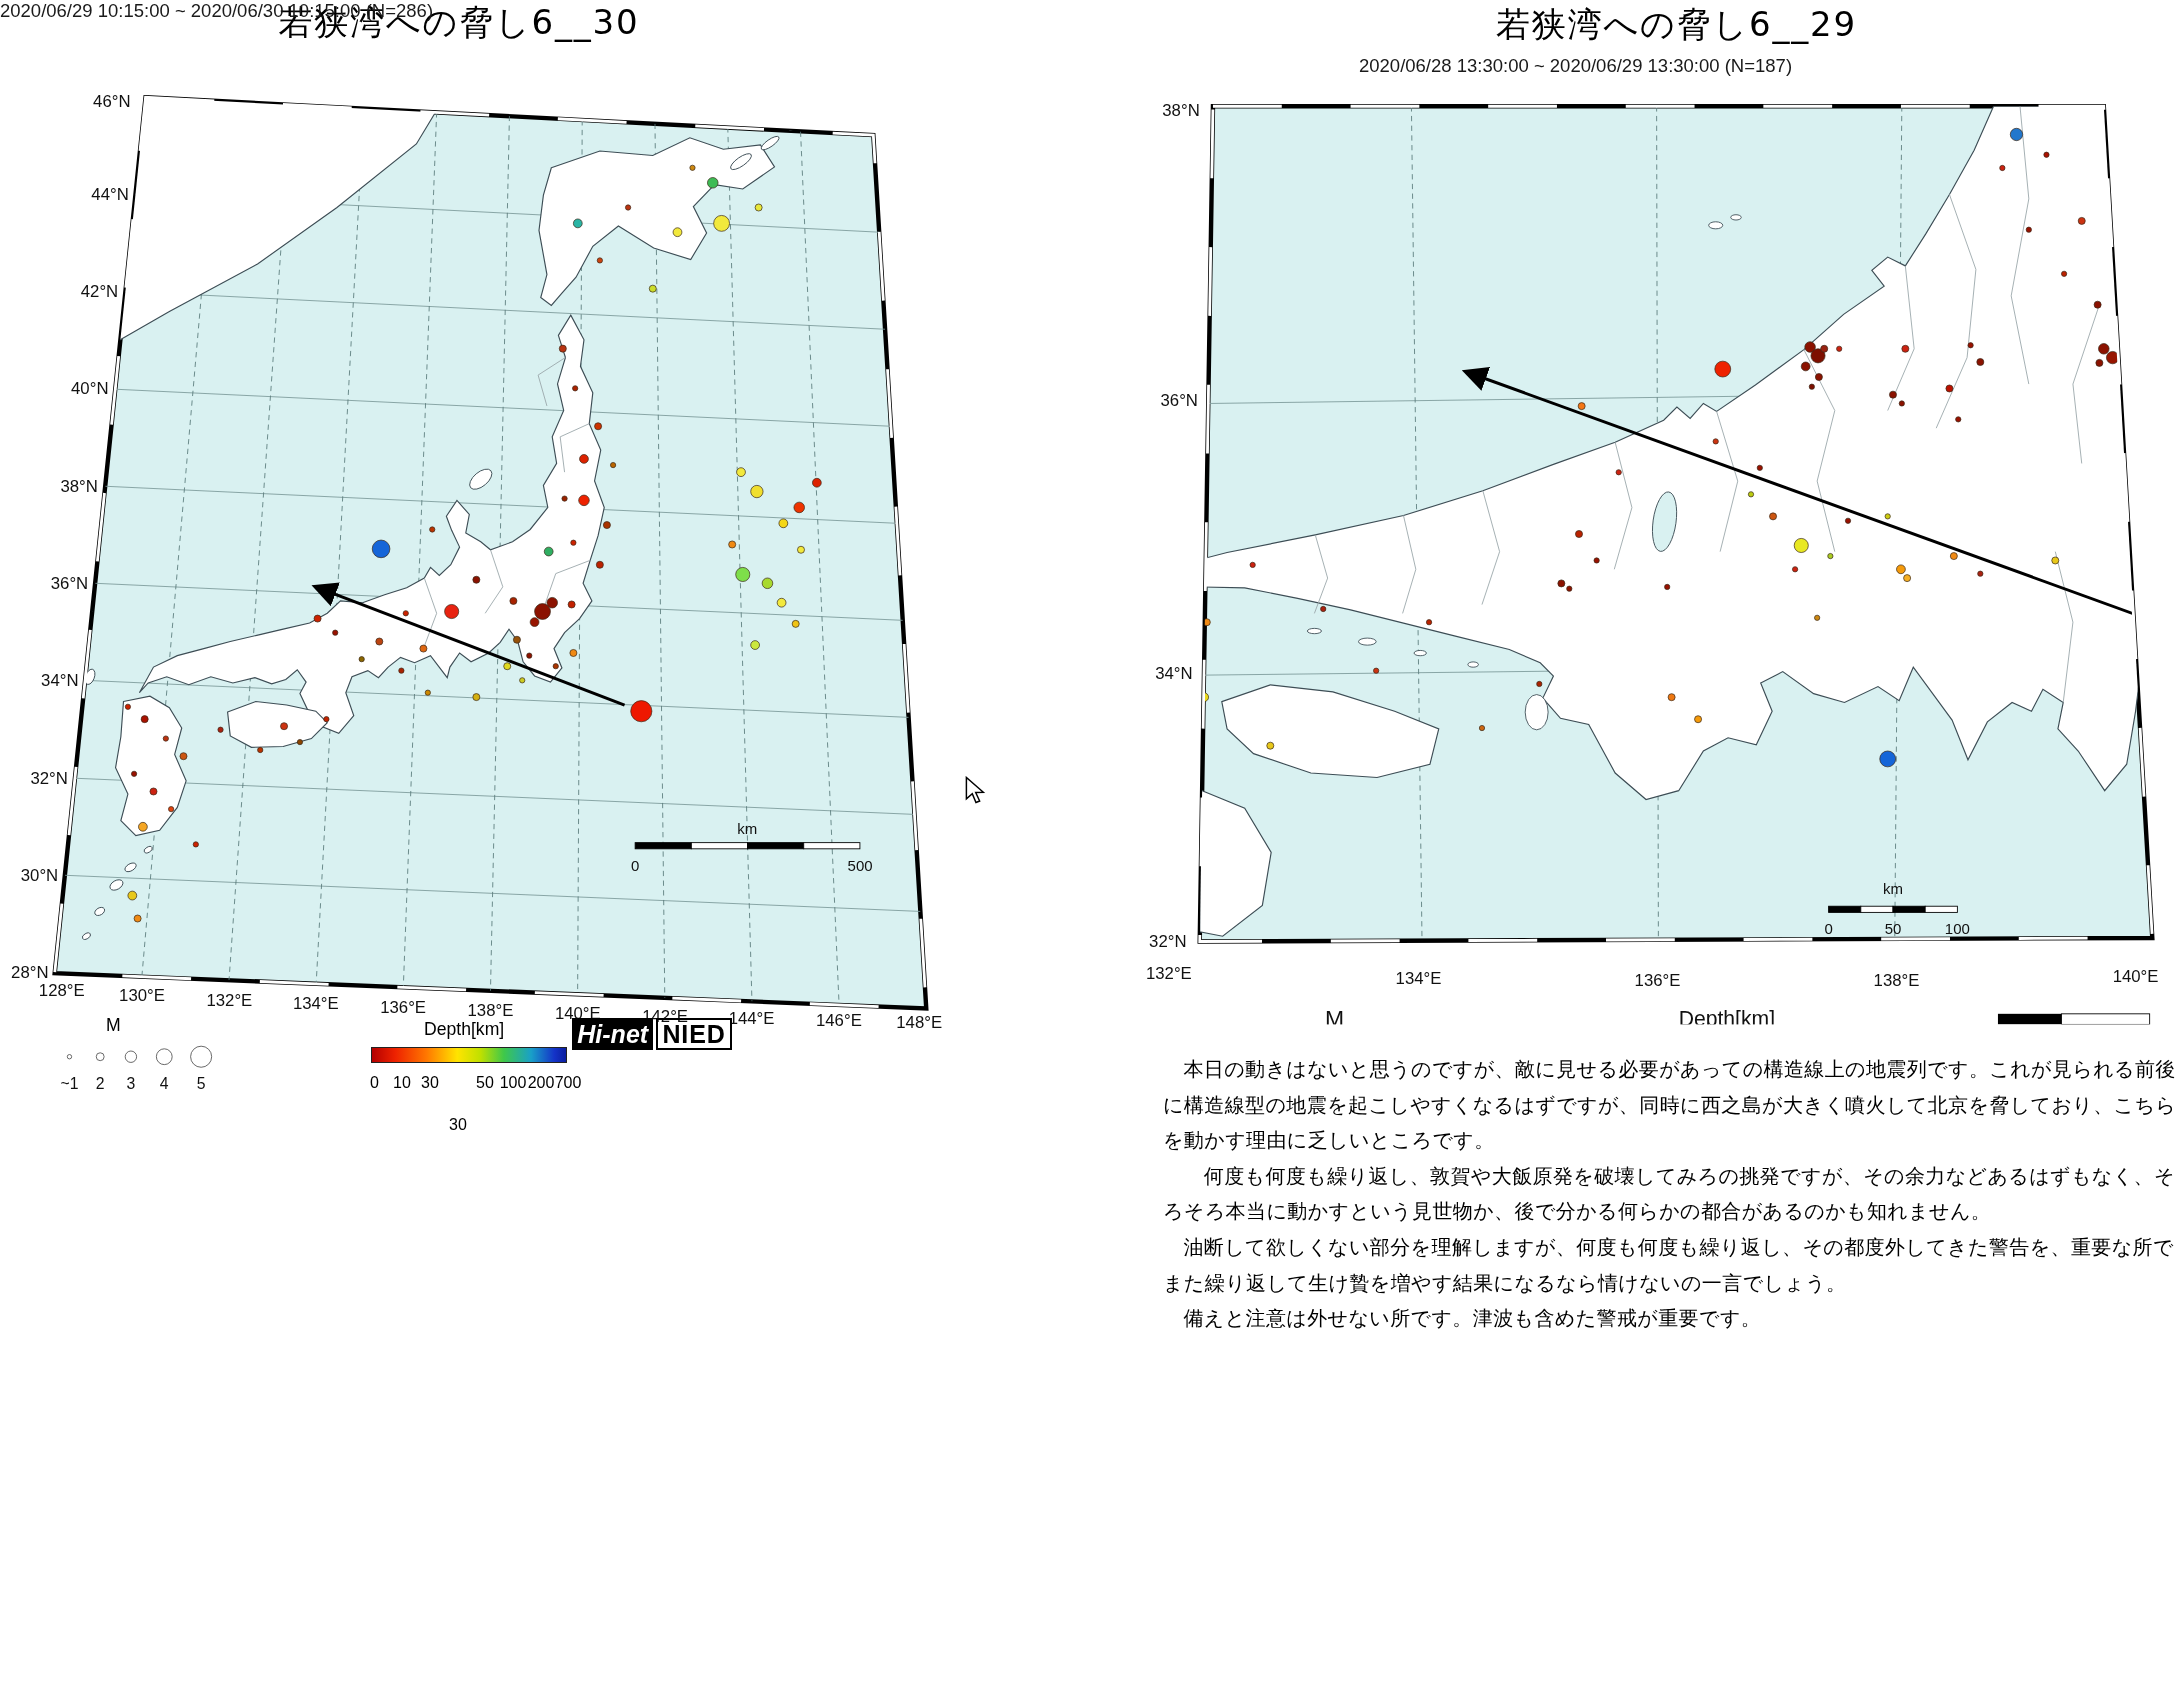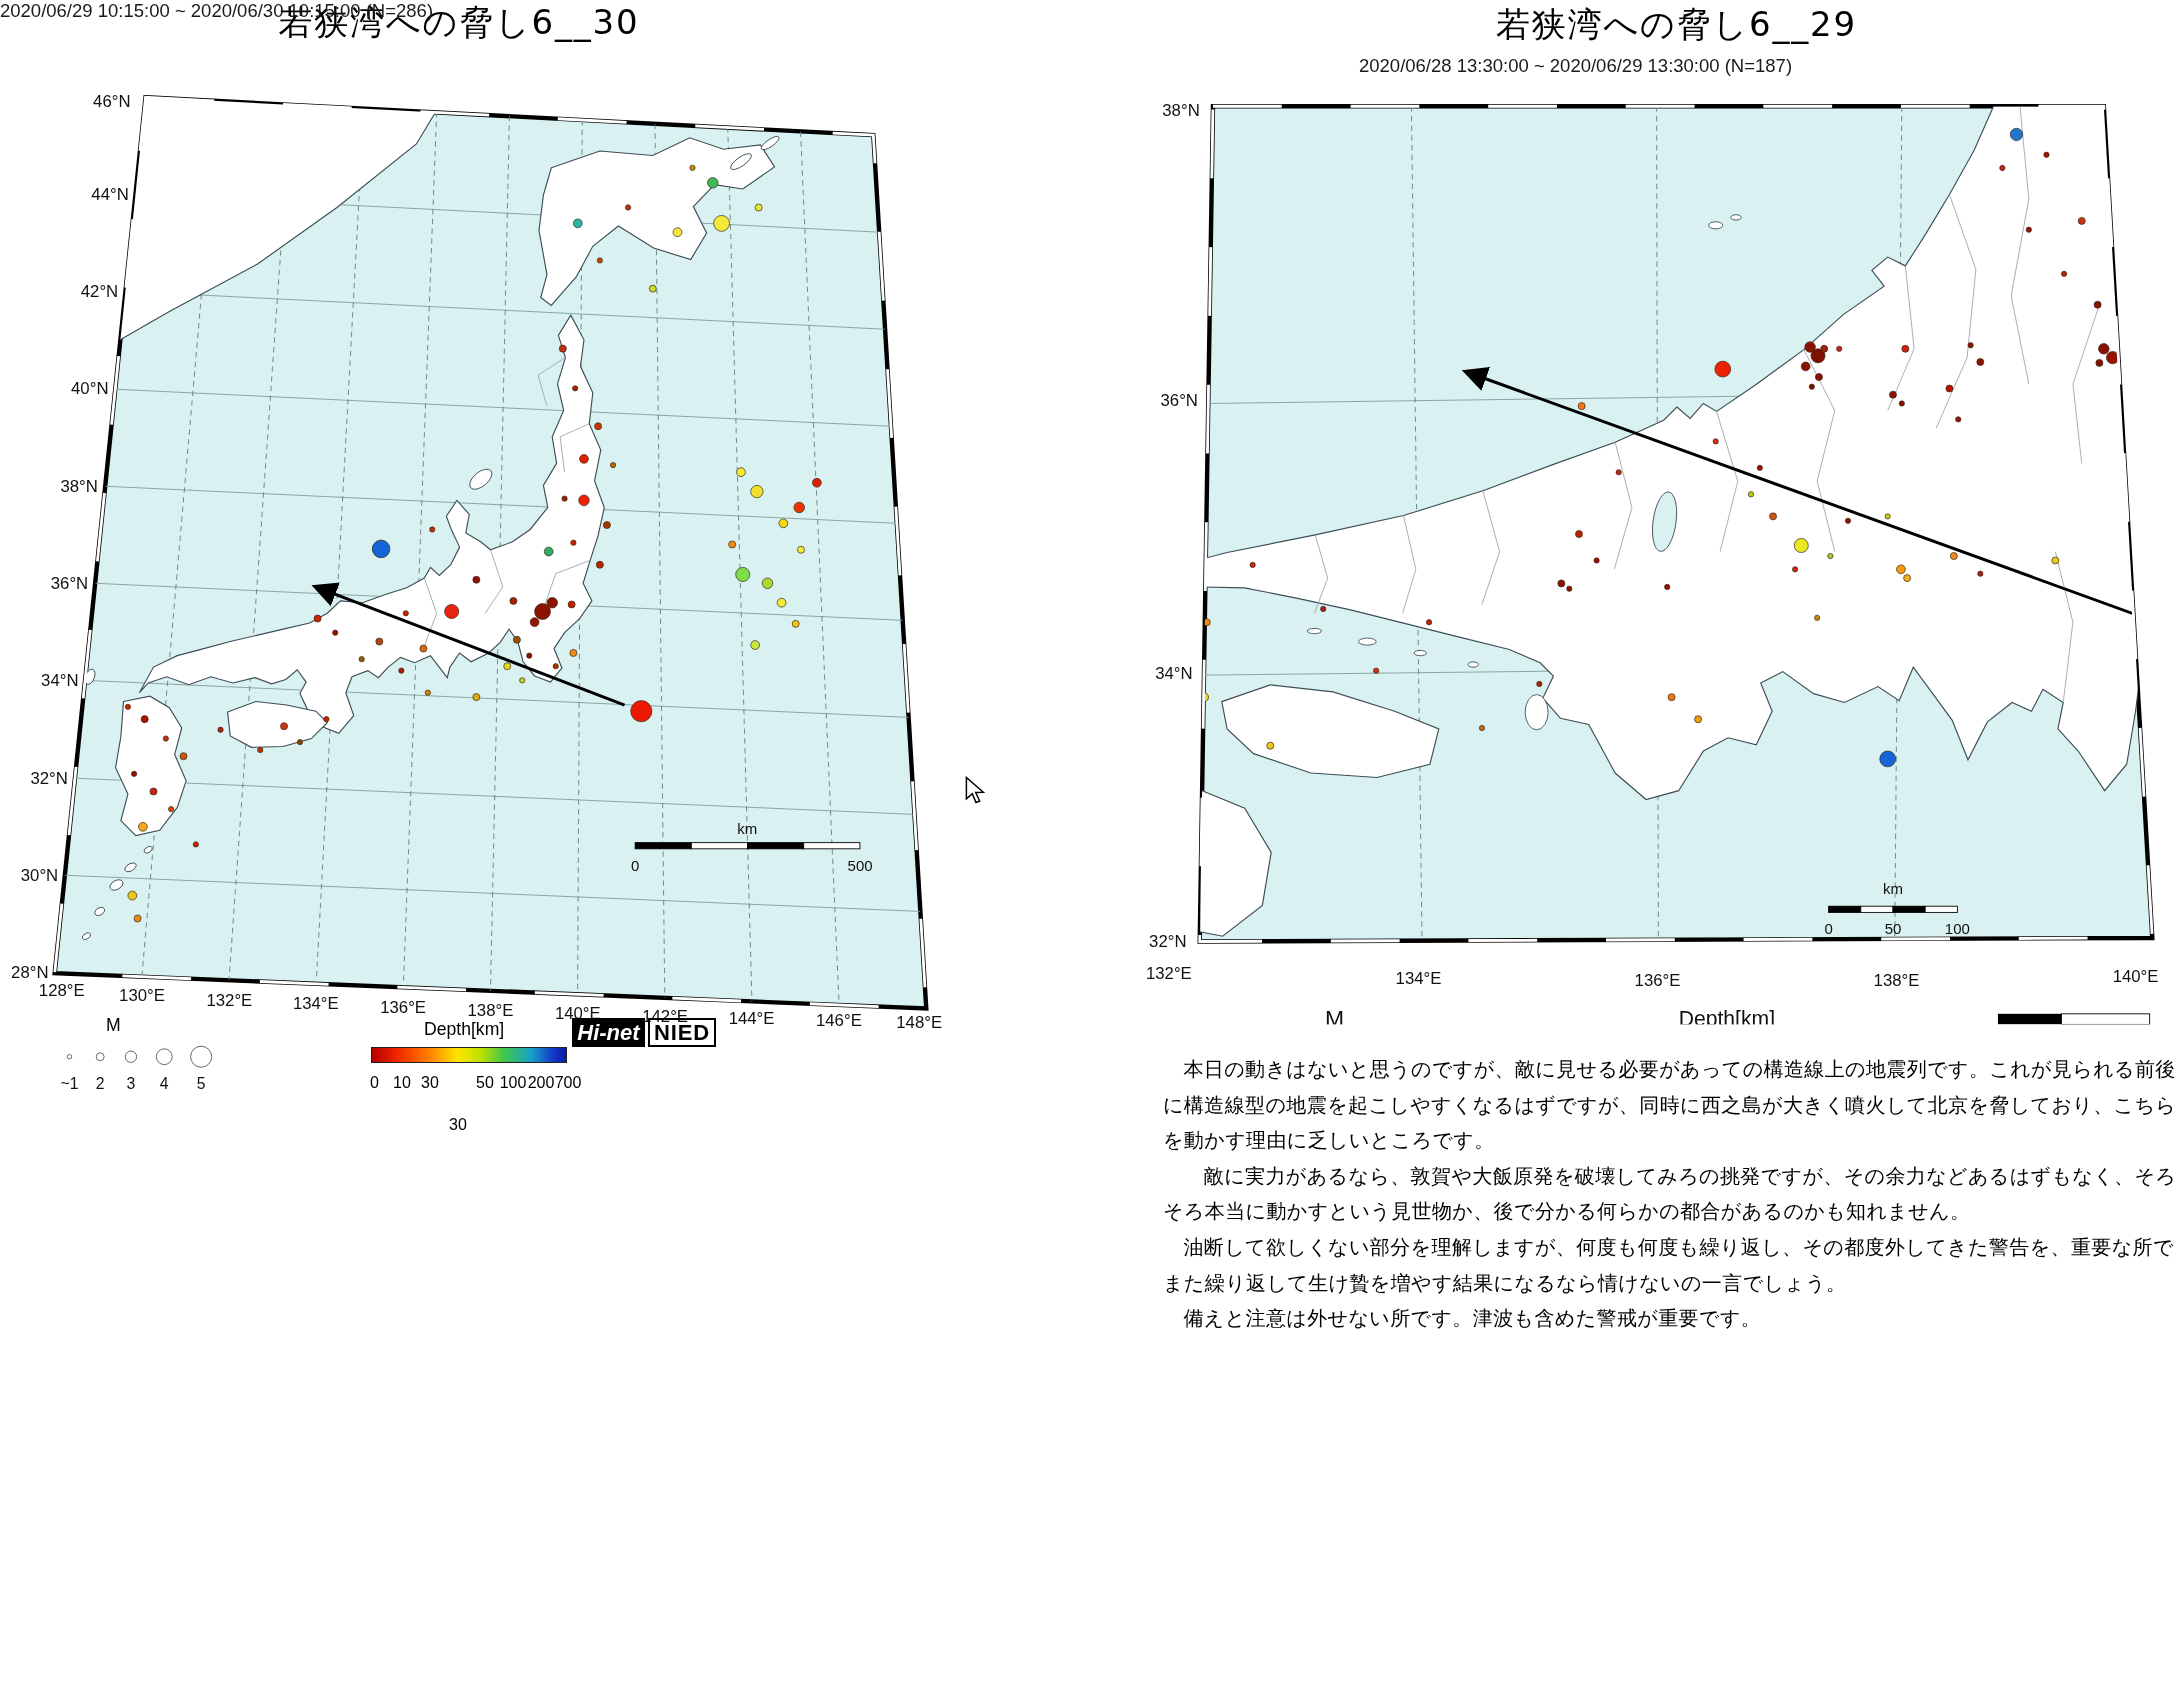--- a/index.html
+++ b/index.html
@@ -20,21 +20,21 @@
   .text-block{position:absolute;font-size:20px;line-height:1.78;letter-spacing:0.4px;}
   .text-block p{margin:0;}
   .legend-m{position:absolute;}
   .legend-m .m-title{position:absolute;font-size:17.6px;}
   .depth-legend{position:absolute;}
   .depth-title{position:absolute;font-size:17.6px;}
   .depth-bar{position:absolute;width:194px;height:14px;border:0.9px solid #222;
     background:linear-gradient(to right,#b40000 0%,#ee2200 12%,#ff7700 28%,#ffe400 44%,#bfe000 56%,#3fc84a 68%,#19a0c8 82%,#1433c8 94%,#0a1ea0 100%);}
   .depth-ticks{position:absolute;font-size:16px;}
   .depth-ticks span{position:absolute;transform:translateX(-50%);}
-  .hinet-logo{position:absolute;font-weight:700;font-size:22px;white-space:nowrap;}
+  .hinet-logo{position:absolute;font-weight:700;font-size:25px;white-space:nowrap;}
   .hinet-logo .hi{background:#000;color:#fff;padding:1.8px 5.3px;font-style:italic;}
   .hinet-logo .nied{border:2.6px solid #000;color:#000;padding:0px 4.4px;margin-left:2.6px;letter-spacing:0.9px;}
   .mcircle{stroke:#555;fill:none;}
   .mlabel{font-size:18px;fill:#111;}
 </style>
 </head>
 <body>
 
 <div class="panel-title" style="left:0;top:6;width:918px">若狭湾への脅し6__30</div>
 <div class="panel-subtitle" style="left:0;top:98;width:944px">2020/06/29 10:15:00 ~ 2020/06/30 10:15:00 (N=286)</div>
@@ -398,21 +398,21 @@
       <text x="35" y="1005" text-anchor="middle" class="geo-label">132°E</text>
       <text x="318" y="1010" text-anchor="middle" class="geo-label">134°E</text>
       <text x="589" y="1012" text-anchor="middle" class="geo-label">136°E</text>
       <text x="860" y="1012" text-anchor="middle" class="geo-label">138°E</text>
       <text x="1131" y="1008" text-anchor="middle" class="geo-label">140°E</text>
     </g>
 </svg>
 
 <div class="text-block" style="left:1163px;top:1052px;width:1015px">
   <p>　本日の動きはないと思うのですが、敵に見せる必要があっての構造線上の地震列です。これが見られる前後に構造線型の地震を起こしやすくなるはずですが、同時に西之島が大きく噴火して北京を脅しており、こちらを動かす理由に乏しいところです。</p>
-  <p>　　敵に実力があるなら、敦賀や大飯原発を破壊してみろの挑発ですが、その余力などあるはずもなく、そろそろ本当に動かすという見世物か、後で分かる何らかの都合があるのかも知れません。</p>
+  <p>　　何度も何度も繰り返し、敦賀や大飯原発を破壊してみろの挑発ですが、その余力などあるはずもなく、そろそろ本当に動かすという見世物か、後で分かる何らかの都合があるのかも知れません。</p>
   <p>　油断して欲しくない部分を理解しますが、何度も何度も繰り返し、その都度外してきた警告を、重要な所でまた繰り返して生け贄を増やす結果になるなら情けないの一言でしょう。</p>
   <p>　備えと注意は外せない所です。津波も含めた警戒が重要です。</p>
 </div>
 
 <svg style="position:absolute;left:963px;top:776px" width="23" height="28" viewBox="0 0 13 19">
   <path d="M1,1 L1,15.5 L5,12 L7.5,18 L10,17 L7.3,11.2 L12.5,11 Z" fill="#fff" stroke="#000" stroke-width="1"></path>
 </svg>
 
 
 </body></html>

